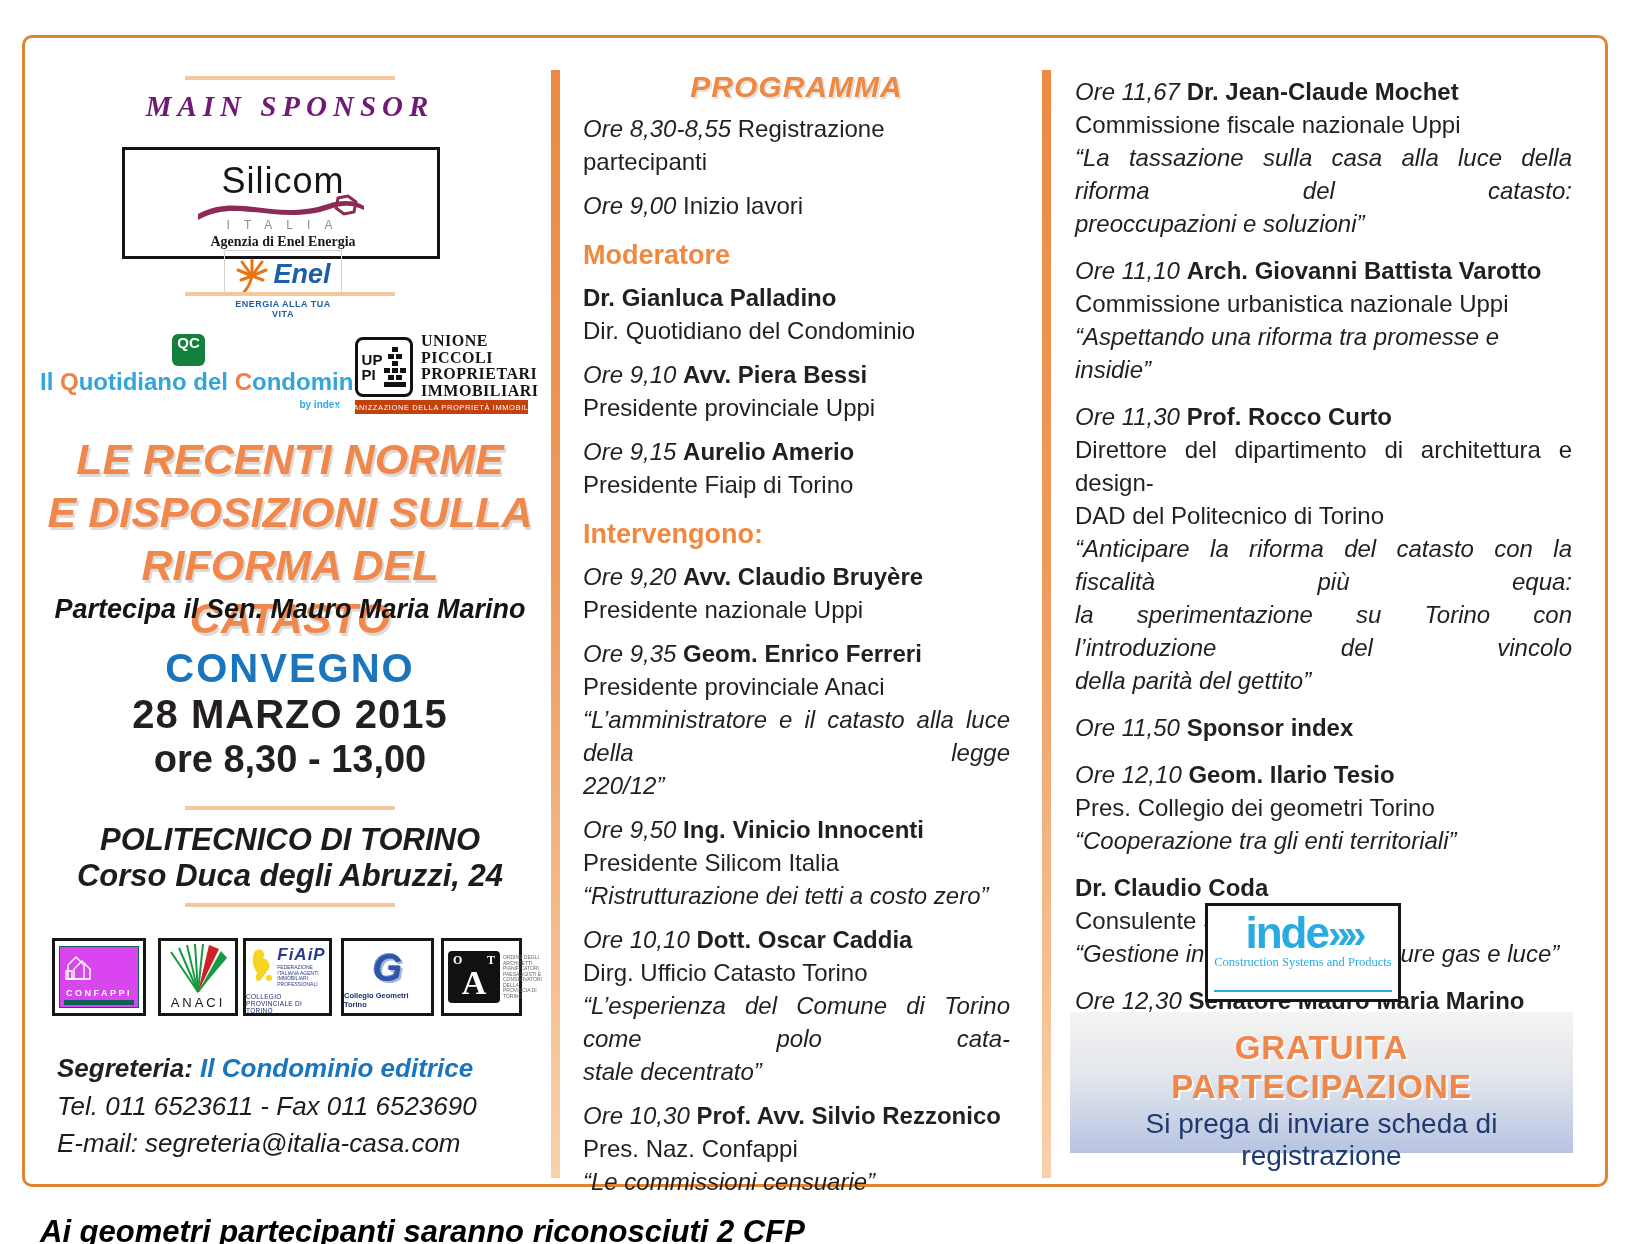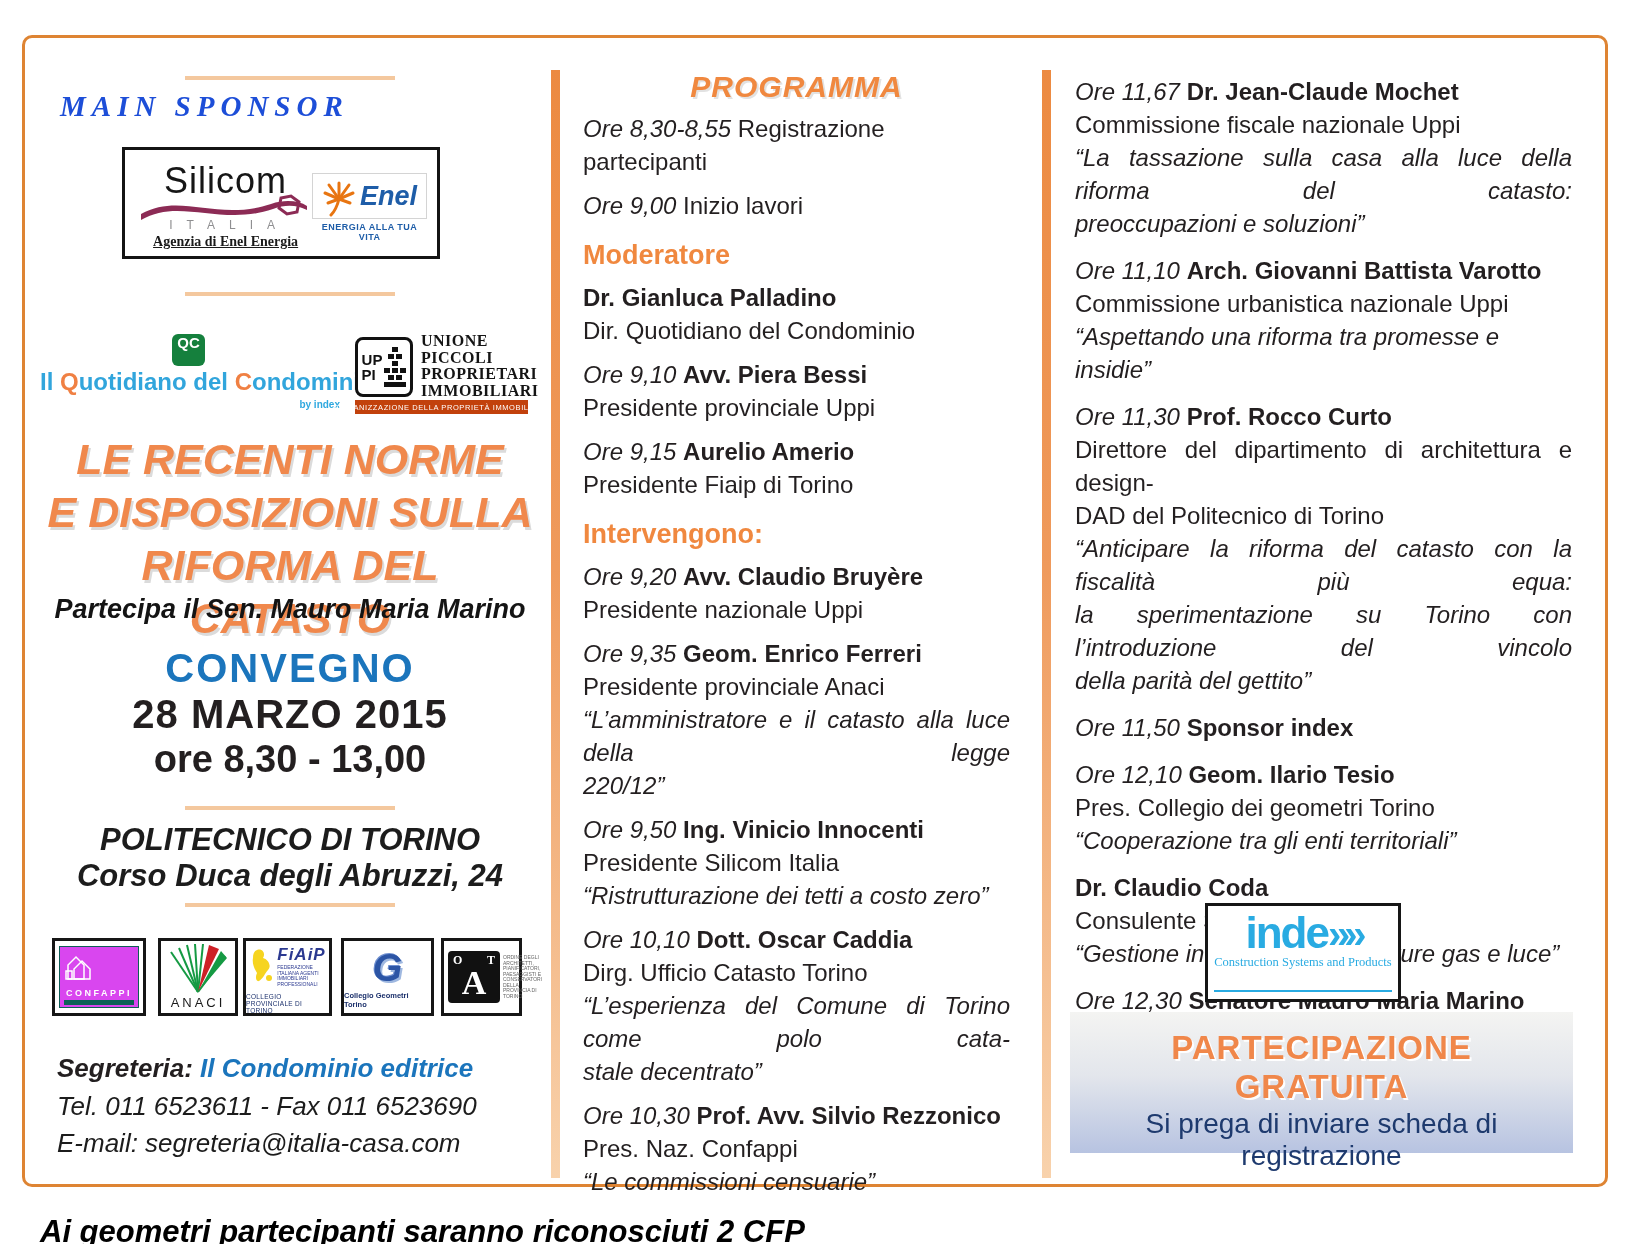--- a/index.html
+++ b/index.html
@@ -19,34 +19,35 @@
   .hline { position:absolute; left:185px; width:210px; height:4px; background:#F4C89E; }
 
   
   .vbar {
     position:absolute; top:70px; width:9px; height:1108px;
     background:linear-gradient(180deg,#EC8A41 0%, #EF9A5C 45%, #F8D2AC 100%);
   }
 
   
   .main-sponsor {
-    position:absolute; left:60px; top:90px; width:460px; 
+    position:absolute; left:60px; top:90px; width:460px; text-align:center;
     font-family:"Liberation Serif", serif; font-weight:bold; font-style:italic;
-    font-size:29px; letter-spacing:6px; color:#1d4ed8;
+    font-size:29px; letter-spacing:6px; color:#701a75;
   }
   .sponsor-box {
     position:absolute; left:122px; top:147px; width:318px; height:112px;
     border:3px solid #141414; background:#fff; display:flex; align-items:center; justify-content:space-between;
     padding:14px 10px 6px 14px;
+    flex-direction:column;
   }
   .silicom { width:178px; text-align:center; position:relative; }
   .silicom-name { font-size:36px; color:#161616; letter-spacing:1px; line-height:34px; font-weight:400; }
   .silicom-swoosh { display:block; margin:-4px auto 0; }
   .silicom-italia { font-size:12px; color:#8E8E90; letter-spacing:14px; margin:-2px 0 2px 7px; }
-  .silicom-tag { font-family:"Liberation Serif", serif; font-weight:bold; font-size:14px; color:#1a1a1a;text-decoration:underline; }
+  .silicom-tag { font-family:"Liberation Serif", serif; font-weight:bold; font-size:14px; color:#1a1a1a; }
   .enel { width:118px; text-align:center; }
   .enel-inner { border:1px solid #D4D4D4; padding:3px 4px 1px; display:flex; align-items:center; justify-content:center; gap:4px; }
   .enel-name { font-size:27px; font-weight:bold; font-style:italic; color:#1E5DA8; }
   .enel-tag { font-size:9px; font-weight:bold; color:#1E5DA8; letter-spacing:0.5px; margin-top:3px; }
 
   .qc-badge {
     position:absolute; left:172px; top:334px; width:33px; height:32px; border-radius:6px;
     background:#15803d; color:#fff; font-weight:bold; font-size:15px;
     display:flex; justify-content:center;
   }
@@ -400,18 +401,18 @@
       </div>
     </div>
 </div>
 
 <div class="index-box">
   <div class="index-word"><span>inde</span><span class="chev">»»</span></div>
   <div class="index-tag">Construction Systems and Products</div>
 </div>
 
 <div class="free-box">
+  <div class="free-l1">GRATUITA</div>
   <div class="free-l1">PARTECIPAZIONE</div>
-  <div class="free-l1">GRATUITA</div>
   <div class="free-l3">Si prega di inviare scheda di registrazione</div>
 </div>
 
 <div class="footer-note">Ai geometri partecipanti saranno riconosciuti 2 CFP</div>
 
 </body></html>

